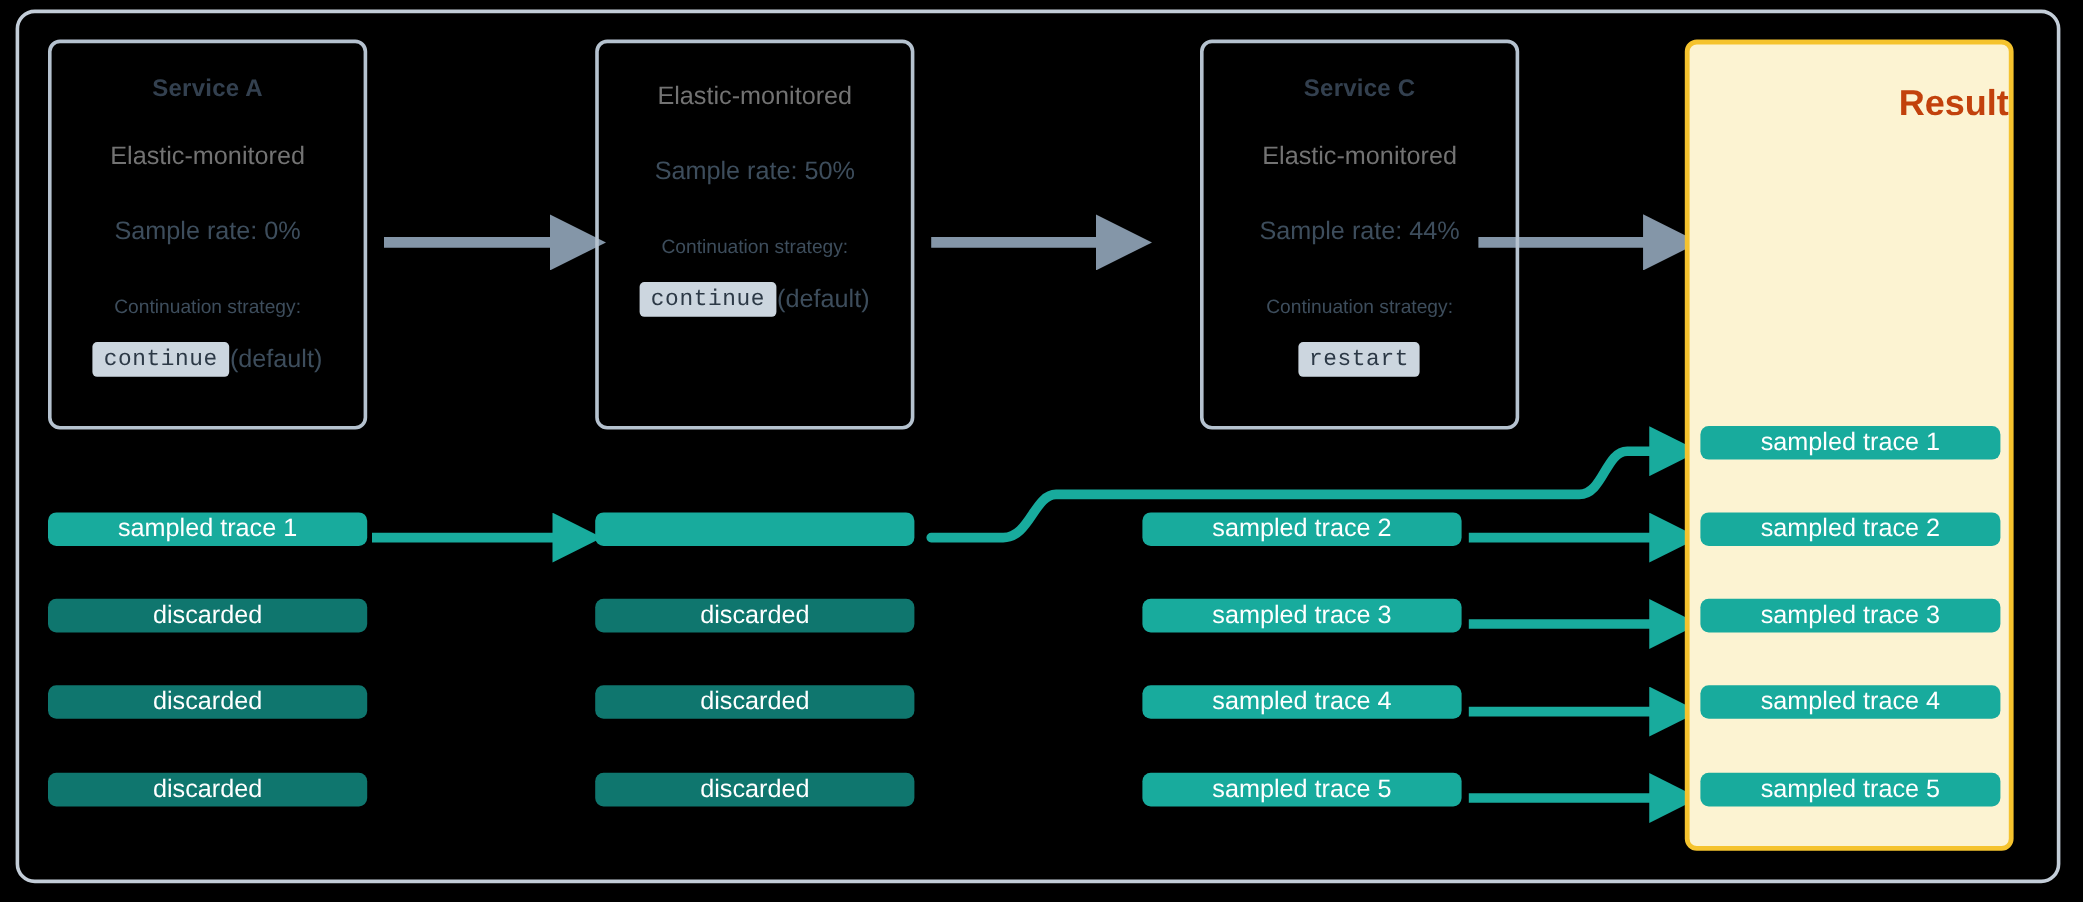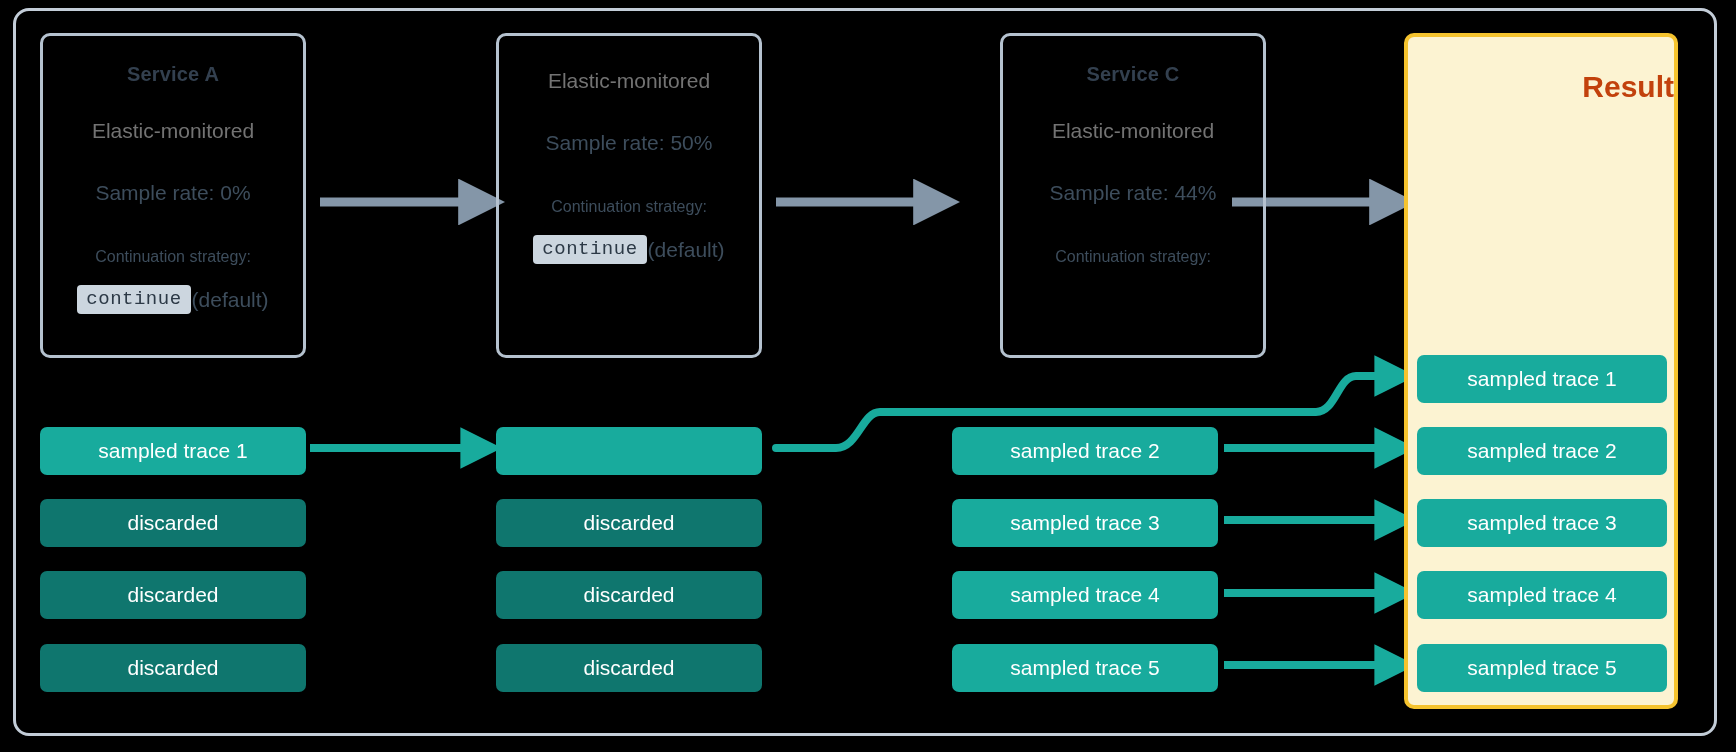--- a/index.html
+++ b/index.html
@@ -101,21 +101,21 @@
     text-align: right;
     margin-top: 33px;
     font-size: 30px;
     font-weight: bold;
     color: #c2410c;
   }
 
   
   .pill {
     position: absolute;
-    height: 48px;
+    height: 28px;
     border-radius: 7px;
     display: flex;
     align-items: center;
     justify-content: center;
     color: #ffffff;
     font-size: 21px;
     box-sizing: border-box;
     white-space: nowrap;
   }
   .pill.sampled { background: #18ab9d; }
@@ -198,20 +198,24 @@
       <code class="kbd">continue</code>
       <span>(default)</span>
     </div>
   </div>
 
   <div class="service-card" style="left:1000px; top:33px;">
     <div class="service-title">Service C</div>
     <div class="service-sub">Elastic-monitored</div>
     <div class="service-rate">Sample rate: 44%</div>
     <div class="service-strategy-label">Continuation strategy:</div>
+    <div class="strategy-line">
+      <code class="kbd">restart</code>
+      <span></span>
+    </div>
   </div>
 
   <div id="result-card">
     <div id="result-title">Result</div>
   </div>
 
   <div class="pill sampled col" style="left:40px; top:427px;">sampled trace 1</div>
   <div class="pill discarded col" style="left:40px; top:499px;">discarded</div>
   <div class="pill discarded col" style="left:40px; top:571px;">discarded</div>
   <div class="pill discarded col" style="left:40px; top:644px;">discarded</div>

